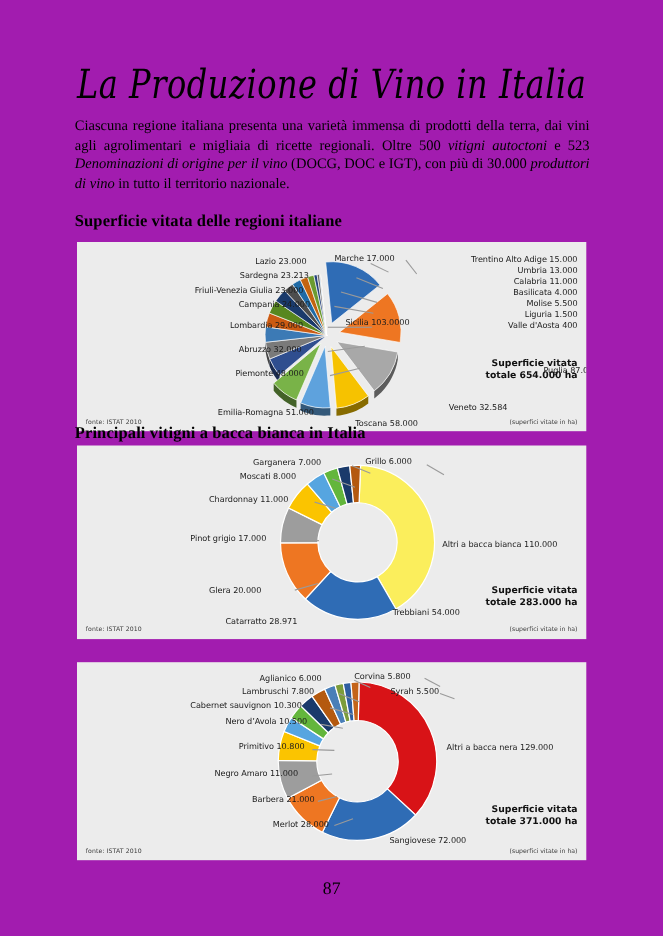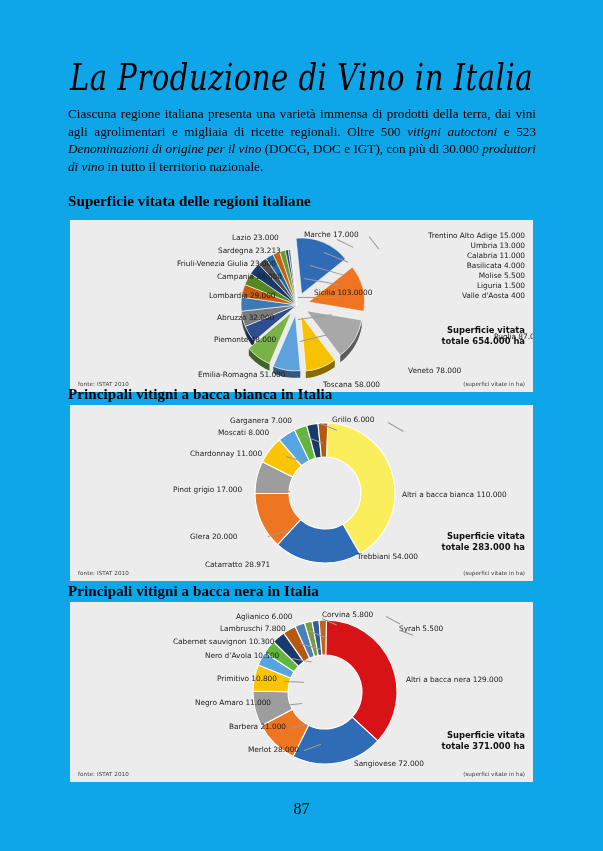--- a/index.html
+++ b/index.html
@@ -11,21 +11,21 @@
     width: 603px;
     height: 851px;
     font-family: "Liberation Serif", serif;
     color: #000;
     position: relative;
     overflow: hidden;
   }
   .page {
     position: absolute;
     inset: 0;
-    background: #0ea5e9;
+    background: #a21caf;
   }
 
   
   .doc-title {
     position: absolute;
     left: 0;
     right: 0;
     top: 56px;
     text-align: center;
     font-family: "DejaVu Serif", serif;
@@ -232,21 +232,21 @@
         <div class="leader" style="left: 299px; top: 16px; width: 16px; transform: rotate(52deg);"></div>
         <div class="lbl r" style="top: 11px; right: 8px;">Trentino Alto Adige 15.000</div>
         <div class="lbl r" style="top: 21px; right: 8px;">Umbria 13.000</div>
         <div class="lbl r" style="top: 31px; right: 8px;">Calabria 11.000</div>
         <div class="lbl r" style="top: 41px; right: 8px;">Basilicata 4.000</div>
         <div class="lbl r" style="top: 51px; right: 8px;">Molise 5.500</div>
         <div class="lbl r" style="top: 61px; right: 8px;">Liguria 1.500</div>
         <div class="lbl r" style="top: 71px; right: 8px;">Valle d'Aosta 400</div>
         <div class="lbl" style="top: 68px; left: 244px;">Sicilia 103.0000</div>
         <div class="lbl" style="top: 112px; left: 377px; padding-left: 47px;">Puglia 87.000</div>
-        <div class="lbl" style="top: 146px; left: 338px;">Veneto 78.000</div>
+        <div class="lbl" style="top: 146px; left: 338px;">Veneto 32.584</div>
         <div class="lbl" style="top: 160px; left: 253px;">Toscana 58.000</div>
       </div>
     <div class="fonte">fonte: ISTAT 2010</div>
     <div class="unit-note">(superfici vitate in ha)</div>
     <div class="total-note" style="top:105px;">
       <div>Superficie vitata</div>
       <div>totale 654.000 ha</div>
     </div>
   </div>
 
@@ -282,21 +282,20 @@
         <div class="leader" style="left: 318px; top: 17px; width: 18px; transform: rotate(30deg);"></div>
       </div>
     <div class="fonte">fonte: ISTAT 2010</div>
     <div class="unit-note">(superfici vitate in ha)</div>
     <div class="total-note" style="top:126px;">
       <div>Superficie vitata</div>
       <div>totale 283.000 ha</div>
     </div>
   </div>
 
-  <div class="sec-head" id="head3">Principali vitigni a bacca nera in Italia</div>
 
   <div class="chart-box" id="chart3">
     <div class="chart-inner" id="c3-inner">
         <svg width="463" height="180" class="pie-svg">
           <path d="M 256.43990400192 18.014399520006407 A 72 72 0 0 1 307.8149810918093 138.93442318319313 L 282.14103194995755 115.1468563580298 A 37 37 0 0 0 255.73995066765332 53.00739975333662 Z" fill="#d81317" stroke="#ffffff" stroke-width="1.1"></path>
           <path d="M 307.8149810918093 138.93442318319313 A 72 72 0 0 1 223.09199298738977 154.54362159410653 L 238.60282972963086 123.16824998586031 A 37 37 0 0 0 282.14103194995755 115.1468563580298 Z" fill="#2f6cb5" stroke="#ffffff" stroke-width="1.1"></path>
           <path d="M 223.09199298738977 154.54362159410653 A 72 72 0 0 1 191.40977685507568 123.76808434570623 L 222.32169088385834 107.35304334432126 A 37 37 0 0 0 238.60282972963086 123.16824998586031 Z" fill="#ee7622" stroke="#ffffff" stroke-width="1.1"></path>
           <path d="M 191.40977685507568 123.76808434570623 A 72 72 0 0 1 183.00408115569334 89.23340378033193 L 218.00209726056463 89.60605472044836 A 37 37 0 0 0 222.32169088385834 107.35304334432126 Z" fill="#9d9d9d" stroke="#ffffff" stroke-width="1.1"></path>
           <path d="M 183.00408115569334 89.23340378033193 A 72 72 0 0 1 188.26382337877575 62.97625618126233 L 220.70502034742643 76.11279831537092 A 37 37 0 0 0 218.00209726056463 89.60605472044836 Z" fill="#fbc400" stroke="#ffffff" stroke-width="1.1"></path>
           <path d="M 188.26382337877575 62.97625618126233 A 72 72 0 0 1 194.8028135036397 50.49938306909096 L 224.06533471714818 69.70107185494952 A 37 37 0 0 0 220.70502034742643 76.11279831537092 Z" fill="#56a5e0" stroke="#ffffff" stroke-width="1.1"></path>
@@ -311,21 +310,21 @@
         <div class="lbl" style="top: 10px; left: 166px;">Aglianico 6.000</div>
         <div class="lbl" style="top: 22px; left: 150px;">Lambruschi 7.800</div>
         <div class="lbl" style="top: 35px; left: 103px;">Cabernet sauvignon 10.300</div>
         <div class="lbl" style="top: 49px; left: 135px;">Nero d’Avola 10.500</div>
         <div class="lbl" style="top: 72px; left: 147px;">Primitivo 10.800</div>
         <div class="lbl" style="top: 96px; left: 125px;">Negro Amaro 11.000</div>
         <div class="lbl" style="top: 120px; left: 159px;">Barbera 21.000</div>
         <div class="lbl" style="top: 143px; left: 178px;">Merlot 28.000</div>
         <div class="lbl" style="top: 160px; left: 143px; margin-top: 48px;">Montepulciano 35.000</div>
         <div class="lbl" style="top: 8px; left: 252px;">Corvina 5.800</div>
-        <div class="lbl" style="top: 22px; left: 285px; margin-left: 44px;">Syrah 5.500</div>
+        <div class="lbl" style="top: 22px; left: 285px;">Syrah 5.500</div>
         <div class="lbl" style="top: 73px; left: 336px;">Altri a bacca nera 129.000</div>
         <div class="lbl" style="top: 157px; left: 284px;">Sangiovese 72.000</div>
         <div class="leader" style="left: 252px; top: 16px; width: 16px; transform: rotate(24deg);"></div>
         <div class="leader" style="left: 238px; top: 28px; width: 20px; transform: rotate(22deg);"></div>
         <div class="leader" style="left: 230px; top: 41px; width: 22px; transform: rotate(16deg);"></div>
         <div class="leader" style="left: 222px; top: 56px; width: 20px; transform: rotate(10deg);"></div>
         <div class="leader" style="left: 214px; top: 79px; width: 20px; transform: rotate(2deg);"></div>
         <div class="leader" style="left: 214px; top: 103px; width: 18px; transform: rotate(-6deg);"></div>
         <div class="leader" style="left: 219px; top: 126px; width: 18px; transform: rotate(-14deg);"></div>
         <div class="leader" style="left: 234px; top: 148px; width: 18px; transform: rotate(-20deg);"></div>

